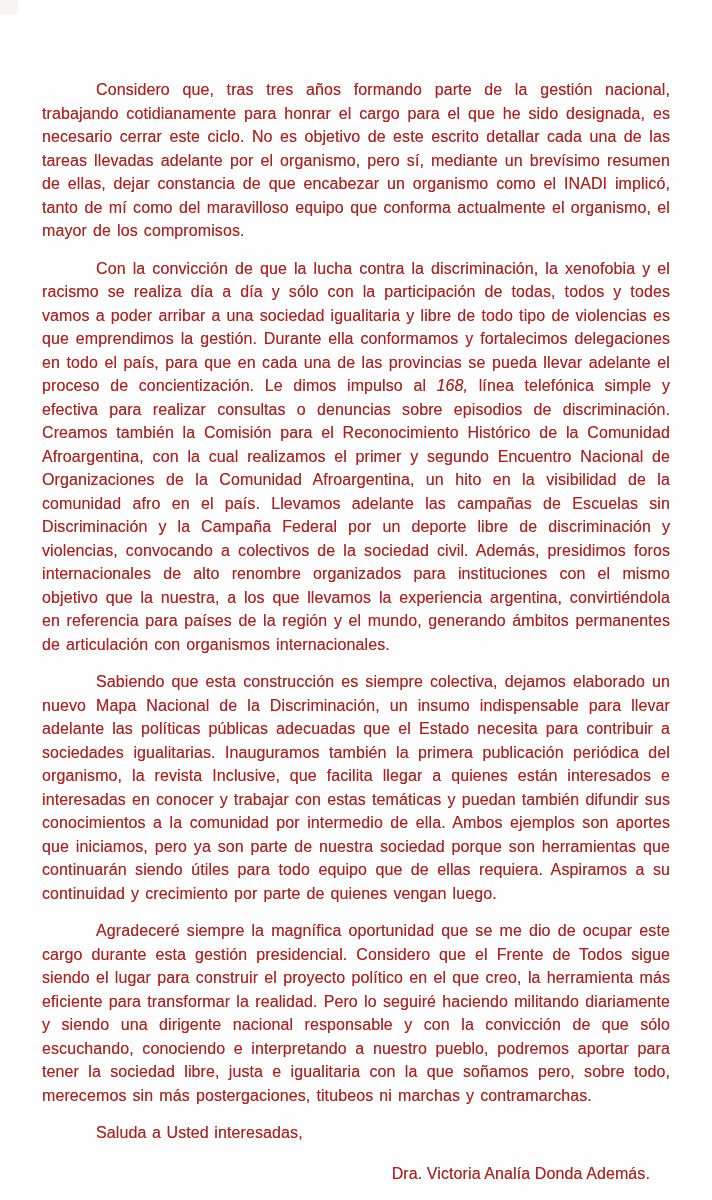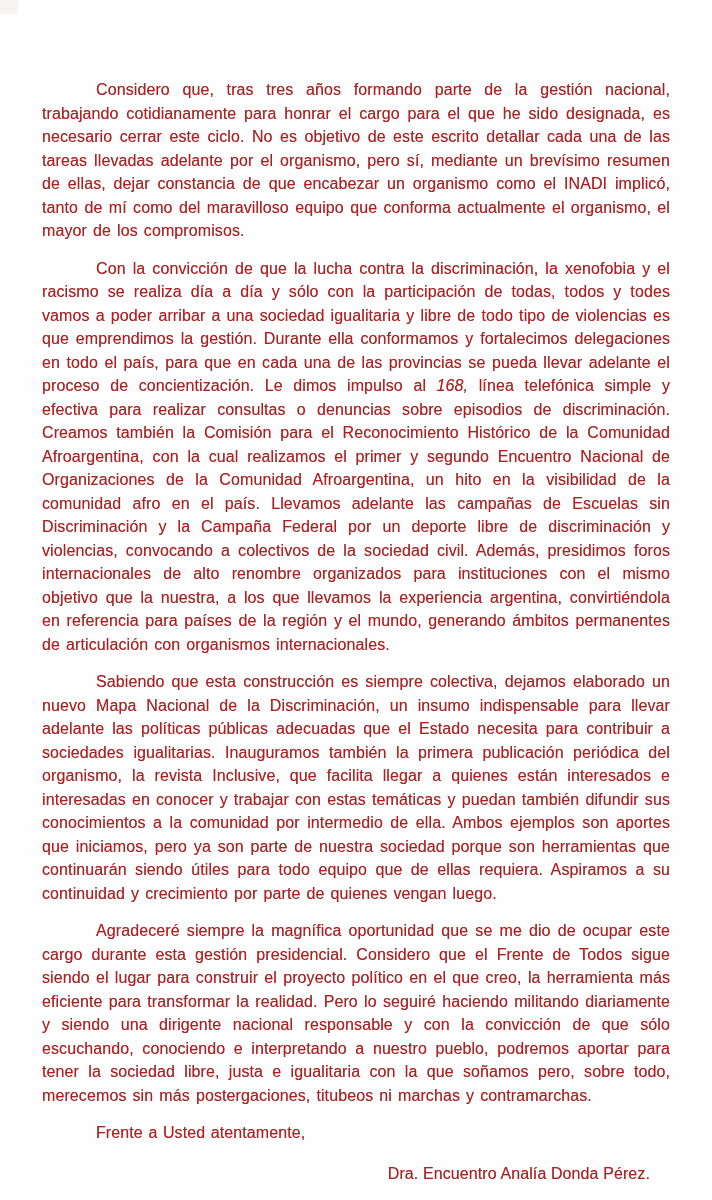--- a/index.html
+++ b/index.html
@@ -69,17 +69,17 @@
   <div class="corner-smudge"></div>
 
   <p class="para">Considero que, tras tres años formando parte de la gestión nacional, trabajando cotidianamente para honrar el cargo para el que he sido designada, es necesario cerrar este ciclo. No es objetivo de este escrito detallar cada una de las tareas llevadas adelante por el organismo, pero sí, mediante un brevísimo resumen de ellas, dejar constancia de que encabezar un organismo como el INADI implicó, tanto de mí como del maravilloso equipo que conforma actualmente el organismo, el mayor de los compromisos.</p>
 
   <p class="para"><span>Con la convicción de que la lucha contra la discriminación, la xenofobia y el racismo se realiza día a día y sólo con la participación de todas, todos y todes vamos a poder arribar a una sociedad igualitaria y libre de todo tipo de violencias es que emprendimos la gestión. Durante ella conformamos y fortalecimos delegaciones en todo el país, para que en cada una de las provincias se pueda llevar adelante el proceso de concientización. Le dimos impulso al </span><em class="num-italic">168,</em><span> línea telefónica simple y efectiva para realizar consultas o denuncias sobre episodios de discriminación. Creamos también la Comisión para el Reconocimiento Histórico de la Comunidad Afroargentina, con la cual realizamos el primer y segundo Encuentro Nacional de Organizaciones de la Comunidad Afroargentina, un hito en la visibilidad de la comunidad afro en el país. Llevamos adelante las campañas de Escuelas sin Discriminación y la Campaña Federal por un deporte libre de discriminación y violencias, convocando a colectivos de la sociedad civil. Además, presidimos foros internacionales de alto renombre organizados para instituciones con el mismo objetivo que la nuestra, a los que llevamos la experiencia argentina, convirtiéndola en referencia para países de la región y el mundo, generando ámbitos permanentes de articulación con organismos internacionales.</span></p>
 
   <p class="para">Sabiendo que esta construcción es siempre colectiva, dejamos elaborado un nuevo Mapa Nacional de la Discriminación, un insumo indispensable para llevar adelante las políticas públicas adecuadas que el Estado necesita para contribuir a sociedades igualitarias. Inauguramos también la primera publicación periódica del organismo, la revista Inclusive, que facilita llegar a quienes están interesados e interesadas en conocer y trabajar con estas temáticas y puedan también difundir sus conocimientos a la comunidad por intermedio de ella. Ambos ejemplos son aportes que iniciamos, pero ya son parte de nuestra sociedad porque son herramientas que continuarán siendo útiles para todo equipo que de ellas requiera. Aspiramos a su continuidad y crecimiento por parte de quienes vengan luego.</p>
 
   <p class="para">Agradeceré siempre la magnífica oportunidad que se me dio de ocupar este cargo durante esta gestión presidencial. Considero que el Frente de Todos sigue siendo el lugar para construir el proyecto político en el que creo, la herramienta más eficiente para transformar la realidad. Pero lo seguiré haciendo militando diariamente y siendo una dirigente nacional responsable y con la convicción de que sólo escuchando, conociendo e interpretando a nuestro pueblo, podremos aportar para tener la sociedad libre, justa e igualitaria con la que soñamos pero, sobre todo, merecemos sin más postergaciones, titubeos ni marchas y contramarchas.</p>
 
-  <p class="para closing">Frente a Usted atentamente,</p>
+  <p class="para closing">Saluda a Usted interesadas,</p>
 
-  <div class="signature">Dra. Encuentro Analía Donda Pérez.</div>
+  <div class="signature">Dra. Victoria Analía Donda Además.</div>
 
 </div>
 
 </body></html>

